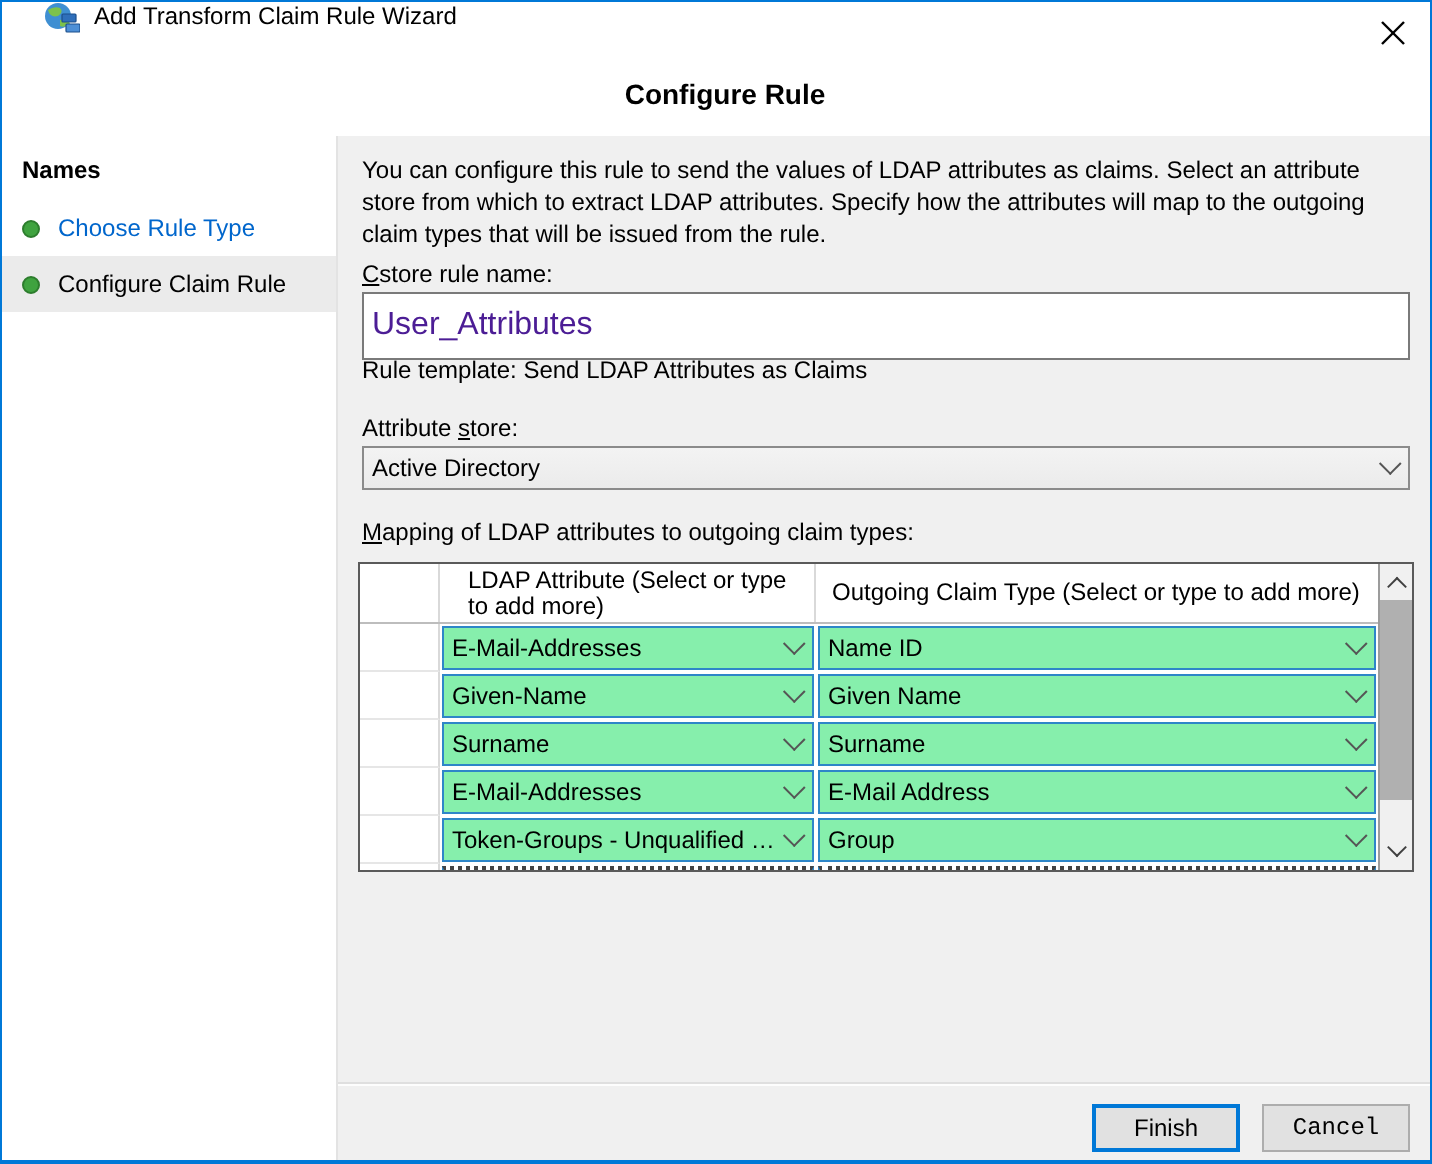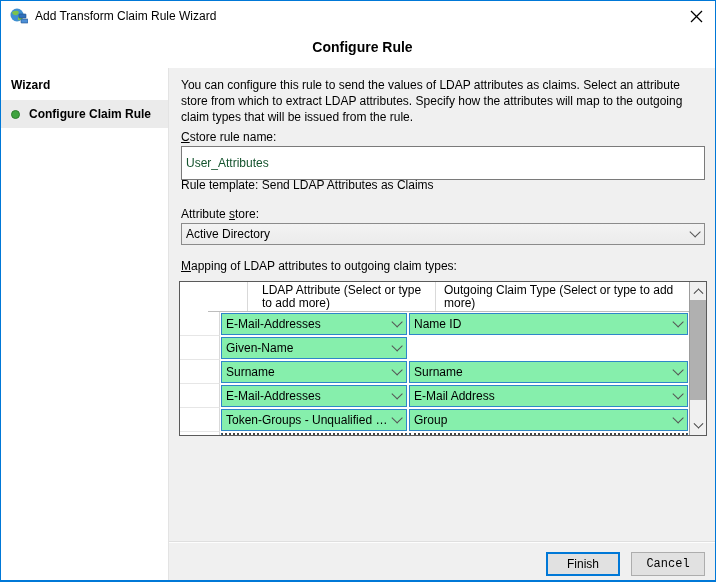--- a/index.html
+++ b/index.html
@@ -15,22 +15,21 @@
     background: #fff;
     border: 1px solid #0078d7;
     border-bottom-width: 2px;
     overflow: hidden;
   }
   
   .titlebar {
     height: 30px;
     background: #fff;
     display: flex;
-    align-items: center;
-    padding-left: 9px;
+    padding-left: 21px;
   }
   .app-icon { width: 18px; height: 16px; margin-right: 7px; flex: 0 0 auto; }
   .title-text { font-size: 12px; color: #000; }
   .close-btn {
     margin-left: auto;
     width: 38px; height: 30px;
     display: flex; align-items: center; justify-content: center;
     cursor: default;
   }
   
@@ -42,21 +41,21 @@
     width: 168px; flex: 0 0 auto;
     background: #fff;
     border-right: 1px solid #e3e3e3;
     padding-top: 6px;
   }
   .steps-title { font-weight: bold; padding: 4px 0 8px 10px; }
   .step-item {
     display: flex; align-items: center;
     padding: 7px 4px 7px 10px;
   }
-  .step-item.active { background: #ebebeb; font-weight: bold; }
+  .step-item.active { background: #ebebeb; }
   .bullet {
     width: 9px; height: 9px; border-radius: 50%;
     background: #3fa33f; border: 1px solid #2d7d2d;
     margin-right: 9px; flex: 0 0 auto;
   }
   .step-label { color: #000; }
   .step-item.link .step-label { color: #0066cc; }
   .main {
     position: relative;
     flex: 1;
@@ -65,22 +64,22 @@
   .desc { position: absolute; top: 9px; left: 12px; width: 526px; line-height: 16px; }
   .field-label { position: absolute; left: 12px; }
   .lbl-claim { top: 62px; }
   .lbl-store { top: 139px; }
   .lbl-mapping { top: 191px; }
   .ukey { text-decoration: underline; }
   .text-input {
     position: absolute; top: 78px; left: 12px;
     width: 524px; height: 22px;
     border: 1px solid #7a7a7a; background: #fff;
-    font-family: "Liberation Sans", sans-serif; font-size: 12px;
-    padding: 16px 4px; color: #14532d;
+    font-family: "Liberation Sans", sans-serif; font-size: 16px;
+    padding: 16px 4px; color: #4c1d95;
   }
   .rule-template { position: absolute; top: 110px; left: 12px; }
   .combo {
     display: flex; align-items: center;
     background: #86efac;
     border: 1px solid #2e86c8;
     height: 22px;
     padding: 0 4px;
     overflow: hidden;
     white-space: nowrap;
@@ -102,21 +101,21 @@
   .map-table {
     position: absolute; top: 213px; left: 10px;
     width: 528px; height: 155px;
     background: #fff;
     border: 1px solid #5a5a5a;
     display: flex;
   }
   .grid-area { flex: 1; display: flex; flex-direction: column; overflow: hidden; }
   .thead {
     display: flex; height: 30px; flex: 0 0 auto;
-    border-bottom: 1px solid #bdbdbd; background: #fff; margin-left: 28px;
+    border-bottom: 1px solid #bdbdbd; background: #fff;
   }
   .th { display: flex; align-items: center; line-height: 13px; }
   .sel-col { width: 40px; flex: 0 0 auto; border-right: 1px solid #d9d9d9; }
   .ldap-col { width: 188px; flex: 0 0 auto; padding-left: 14px; padding-right: 4px; border-right: 1px solid #d9d9d9; }
   .claim-col { flex: 1; padding-left: 8px; }
   .trow { display: flex; height: 24px; flex: 0 0 auto; }
   .trow .sel-cell { width: 40px; flex: 0 0 auto; border-right: 1px solid #d9d9d9; border-bottom: 1px solid #e6e6e6; }
   .trow .cell { padding: 1px; }
   .trow .cell.c-ldap { width: 188px; flex: 0 0 auto; }
   .trow .cell.c-claim { flex: 1; }
@@ -176,21 +175,25 @@
     </div>
   </div>
 
   <div class="heading-band">
     <h1>Configure Rule</h1>
   </div>
 
   <div class="content">
 
     <div class="sidebar">
-      <div class="steps-title">Wizard</div>
+      <div class="steps-title">Names</div>
+      <div class="step-item link">
+        <span class="bullet"></span>
+        <span class="step-label">Choose Rule Type</span>
+      </div>
       <div class="step-item active">
         <span class="bullet"></span>
         <span class="step-label">Configure Claim Rule</span>
       </div>
     </div>
 
     <div class="main">
 
       <div class="desc">You can configure this rule to send the values of LDAP attributes as claims. Select an attribute store from which to extract LDAP attributes. Specify how the attributes will map to the outgoing claim types that will be issued from the rule.</div>
 
@@ -229,20 +232,26 @@
         <span class="chev"></span>
       </div>
     </div>
   </div>
 
   <div class="trow">
     <div class="sel-cell"></div>
     <div class="cell c-ldap">
       <div class="combo cell-combo">
         <span class="combo-text">Given-Name</span>
+        <span class="chev"></span>
+      </div>
+    </div>
+    <div class="cell c-claim">
+      <div class="combo cell-combo">
+        <span class="combo-text">Given Name</span>
         <span class="chev"></span>
       </div>
     </div>
   </div>
 
   <div class="trow">
     <div class="sel-cell"></div>
     <div class="cell c-ldap">
       <div class="combo cell-combo">
         <span class="combo-text">Surname</span>

